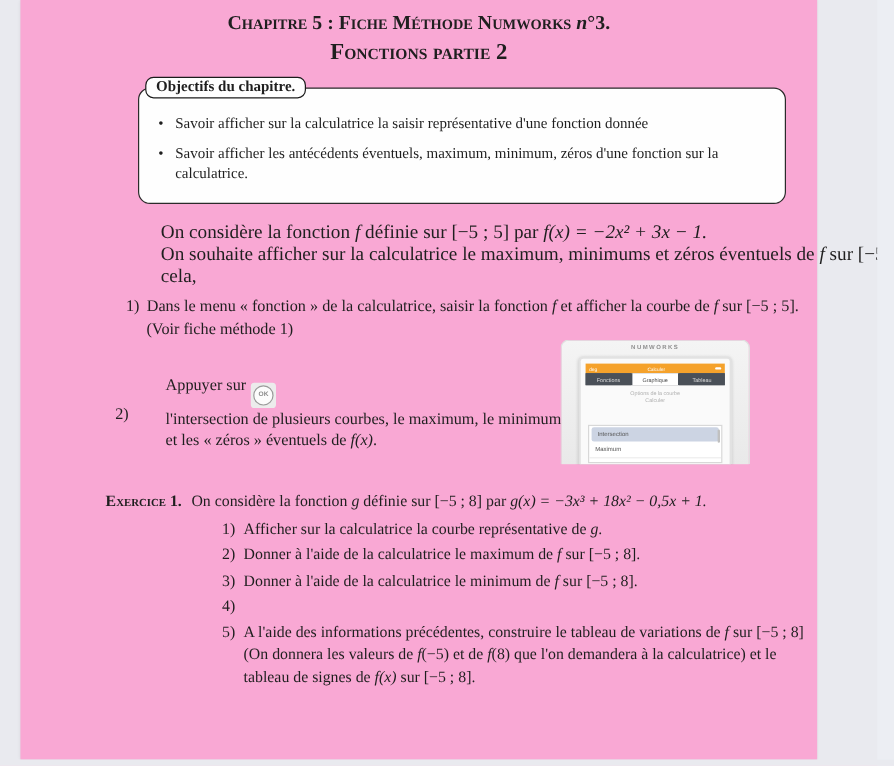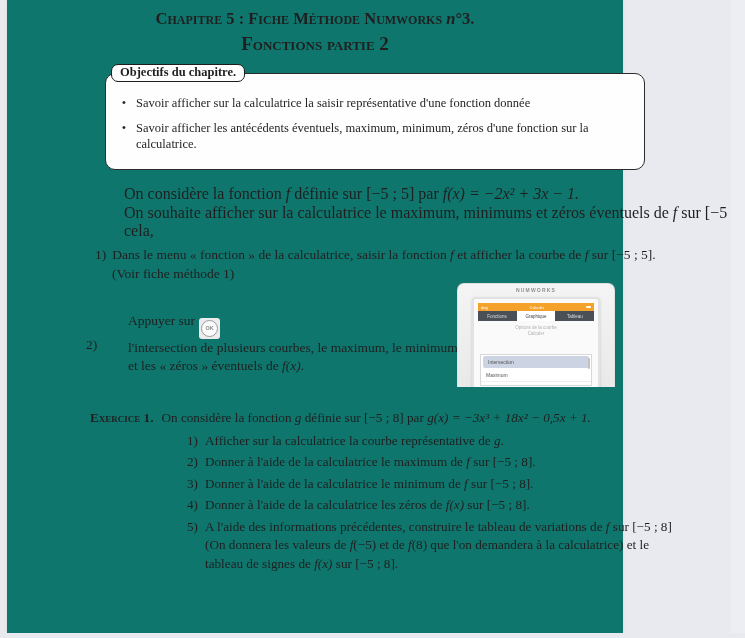--- a/index.html
+++ b/index.html
@@ -1,18 +1,18 @@
 <!DOCTYPE html>
 <html><head>
 <meta charset="utf-8">
 <style>
   html,body{margin:0;padding:0;width:745px;height:638px;overflow:hidden;
     font-family:"Liberation Serif","DejaVu Serif",serif;color:#1f1f1f;}
   .viewer{position:absolute;inset:0;background:#e9eaef;}
-  .page{position:absolute;left:7px;top:0;width:616px;height:633px;background:#0f766e;
+  .page{position:absolute;left:17px;top:0;width:664px;height:633px;background:#f9a8d4;
     box-shadow:0 0 3px rgba(0,0,0,.08);}
   
   .title1{position:absolute;top:9px;left:0;width:100%;text-align:center;
     font-weight:bold;font-size:16.5px;}
   .sc{font-variant-caps:small-caps;}
   .title1 .mathn{font-style:italic;font-variant-caps:normal;font-weight:bold;}
   .title2{position:absolute;top:33px;left:0;width:100%;text-align:center;
     font-weight:bold;font-size:19px;}
   
   .obj-box{position:absolute;left:98px;top:73px;width:538px;height:95px;
@@ -60,21 +60,21 @@
     font-size:4.5px;color:#ddd;background:#4a5058;}
   .calc-tab.active{background:#fff;color:#444;}
   .calc-hints{text-align:center;color:#b0b0b0;font-size:4.5px;line-height:6px;margin-top:4px;}
   .calc-menu{position:absolute;left:2px;right:2px;top:51px;bottom:1px;background:#fff;
     border:1px solid #d8d8d8;overflow:hidden;}
   .calc-row{height:12px;display:flex;align-items:center;padding-left:5px;
     font-size:5px;color:#555;border-bottom:1px solid #ededed;}
   .calc-row.selected{background:#ccd4e3;border-radius:2px;margin:1px 2px;border-bottom:none;}
   .calc-scroll{position:absolute;right:1px;top:3px;width:2px;height:11px;background:#c0c0c0;border-radius:1px;}
   
-  .exercise{position:absolute;left:71px;top:409px;font-size:13.2px;line-height:18.5px;margin-left:12px;}
+  .exercise{position:absolute;left:71px;top:409px;font-size:13.2px;line-height:18.5px;}
   .ex-label{font-variant-caps:small-caps;font-weight:bold;margin-right:8px;}
   .ex-items{margin-left:97px;margin-top:4px;}
   .ex-item{display:flex;margin-bottom:3px;}
   .ex-num{flex:0 0 18px;}
   .edge-right{position:absolute;right:0;top:0;width:14px;height:638px;background:#eceef3;}
   .edge-bottom{position:absolute;left:0;bottom:0;width:745px;height:5px;background:#e9eaef;}
 </style>
 </head>
 <body>
 
@@ -159,21 +159,20 @@
         <div class="ex-item">
           <span class="ex-num">2)</span>
           <span class="line"><span>Donner à l'aide de la calculatrice le maximum de </span><span class="mi">f</span><span> sur [−5 ; 8].</span></span>
         </div>
         <div class="ex-item">
           <span class="ex-num">3)</span>
           <span class="line"><span>Donner à l'aide de la calculatrice le minimum de </span><span class="mi">f</span><span> sur [−5 ; 8].</span></span>
         </div>
         <div class="ex-item">
           <span class="ex-num">4)</span>
-          <span class="line"><span>Donner à l'aide de la calculatrice les zéros de </span><span class="mi">f(x)</span><span> sur [−5 ; 8].</span></span>
         </div>
         <div class="ex-item">
           <span class="ex-num">5)</span>
           <span>
             <div class="line"><span>A l'aide des informations précédentes, construire le tableau de variations de </span><span class="mi">f</span><span> sur [−5 ; 8]</span></div>
             <div class="line"><span>(On donnera les valeurs de </span><span class="mi">f</span><span>(−5) et de </span><span class="mi">f</span><span>(8) que l'on demandera à la calculatrice) et le</span></div>
             <div class="line"><span>tableau de signes de </span><span class="mi">f(x)</span><span> sur [−5 ; 8].</span></div>
           </span>
         </div>
       </div>

